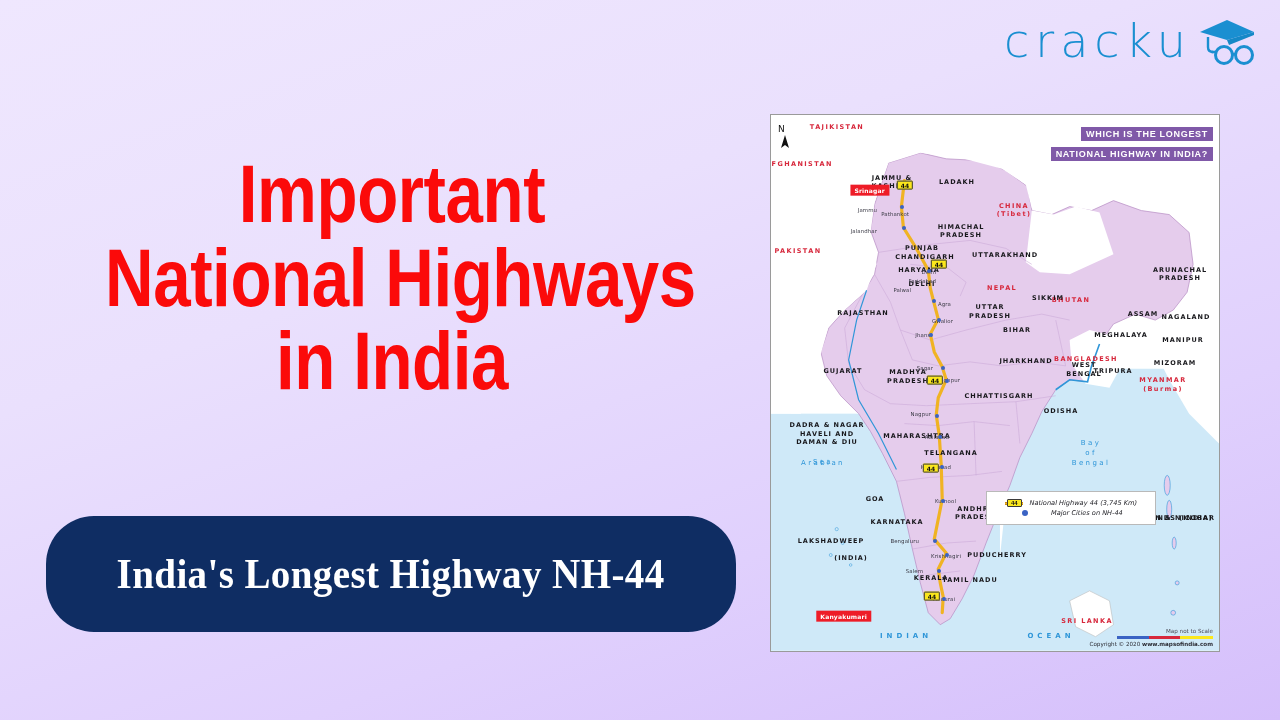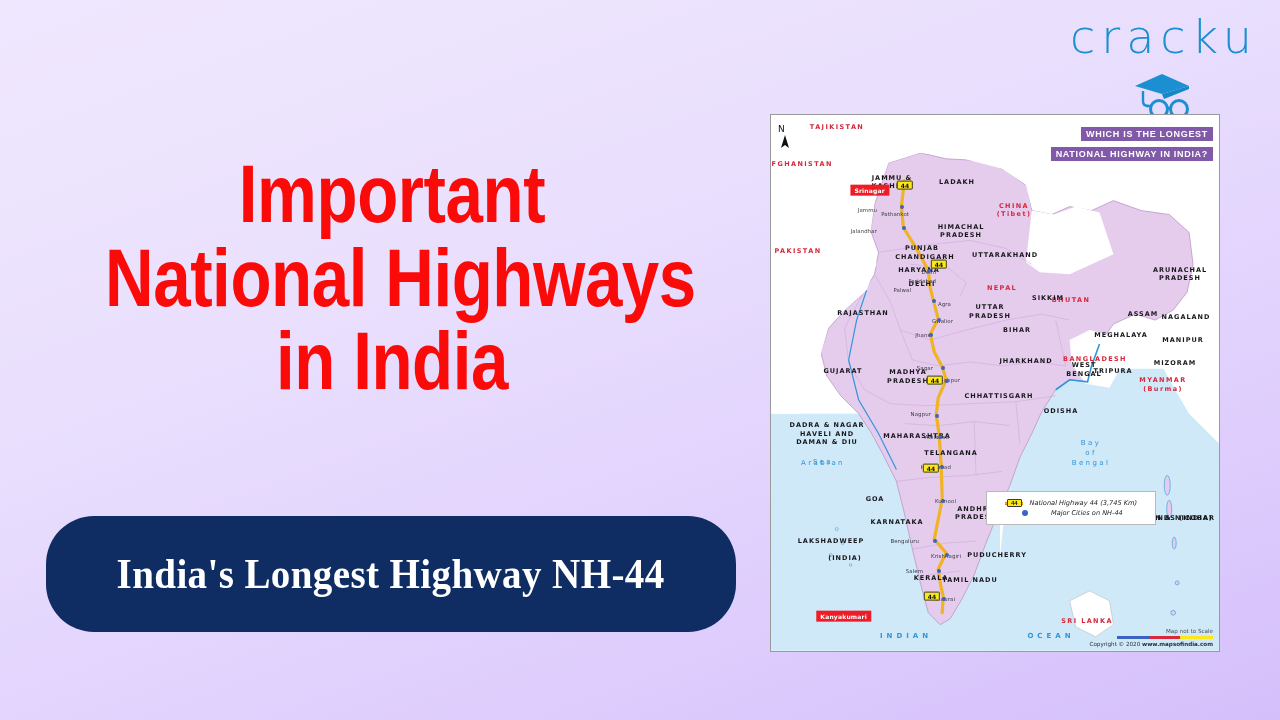--- a/index.html
+++ b/index.html
@@ -6,21 +6,21 @@
   html, body { width: 1280px; height: 720px; overflow: hidden; }
   body {
     font-family: "Liberation Sans", sans-serif;
     background: linear-gradient(160deg, #efe7fe 0%, #eae0fd 35%, #e0d0fd 70%, #d5bffb 100%);
     position: relative;
   }
 
   
   #logo {
     position: absolute; top: 14px; right: 22px;
-    display: flex; align-items: center; gap: 8px; flex-direction: column;
+    display: flex; align-items: center; gap: 8px;
   }
   #logo-text {
     font-size: 46px; letter-spacing: 6px; color: #1a8fd1;
     font-weight: 300; line-height: 1; font-family: "DejaVu Sans", sans-serif;
   }
   #logo-mark { width: 62px; height: 52px; display: block; margin-left: -4px; margin-top: 2px; }
 
   
   #headline {
     position: absolute; left: 42px; top: 152px; width: 700px;
@@ -212,21 +212,21 @@
   </div>
 
   <div id="layer-countries">
       <div class="mlab country" style="left: 66px; top: 9px; transform: translateX(-50%);">TAJIKISTAN</div>
       <div class="mlab country" style="left: 28px; top: 46px; transform: translateX(-50%);">AFGHANISTAN</div>
       <div class="mlab country" style="left: 27px; top: 133px; transform: translateX(-50%);">PAKISTAN</div>
       <div class="mlab country" style="left: 243px; top: 88px; transform: translateX(-50%);">CHINA</div>
       <div class="mlab country" style="left: 243px; top: 96px; transform: translateX(-50%);">(Tibet)</div>
       <div class="mlab country" style="left: 231px; top: 170px; transform: translateX(-50%);">NEPAL</div>
       <div class="mlab country" style="left: 300px; top: 182px; transform: translateX(-50%);">BHUTAN</div>
-      <div class="mlab country" style="left: 324px; top: 241px; transform: translateX(-50%);">BANGLADESH</div>
+      <div class="mlab country" style="left: 315px; top: 241px; transform: translateX(-50%);">BANGLADESH</div>
       <div class="mlab country" style="left: 392px; top: 262px; transform: translateX(-50%);">MYANMAR</div>
       <div class="mlab country" style="left: 392px; top: 271px; transform: translateX(-50%);">(Burma)</div>
       <div class="mlab country" style="left: 316px; top: 503px; transform: translateX(-50%);">SRI LANKA</div>
     </div>
   <div id="layer-states">
       <div class="mlab state" style="left: 121px; top: 60px; transform: translateX(-50%);">JAMMU &amp;</div>
       <div class="mlab state" style="left: 121px; top: 68px; transform: translateX(-50%);">KASHMIR</div>
       <div class="mlab state" style="left: 186px; top: 64px; transform: translateX(-50%);">LADAKH</div>
       <div class="mlab state" style="left: 190px; top: 109px; transform: translateX(-50%);">HIMACHAL</div>
       <div class="mlab state" style="left: 190px; top: 117px; transform: translateX(-50%);">PRADESH</div>
@@ -262,21 +262,21 @@
       <div class="mlab state" style="left: 146px; top: 318px; transform: translateX(-50%);">MAHARASHTRA</div>
       <div class="mlab state" style="left: 180px; top: 335px; transform: translateX(-50%);">TELANGANA</div>
       <div class="mlab state" style="left: 104px; top: 381px; transform: translateX(-50%);">GOA</div>
       <div class="mlab state" style="left: 126px; top: 404px; transform: translateX(-50%);">KARNATAKA</div>
       <div class="mlab state" style="left: 205px; top: 391px; transform: translateX(-50%);">ANDHRA</div>
       <div class="mlab state" style="left: 205px; top: 399px; transform: translateX(-50%);">PRADESH</div>
       <div class="mlab state" style="left: 226px; top: 437px; transform: translateX(-50%);">PUDUCHERRY</div>
       <div class="mlab state" style="left: 199px; top: 462px; transform: translateX(-50%);">TAMIL NADU</div>
       <div class="mlab state" style="left: 160px; top: 460px; transform: translateX(-50%);">KERALA</div>
       <div class="mlab state" style="left: 60px; top: 423px; transform: translateX(-50%);">LAKSHADWEEP</div>
-      <div class="mlab state" style="left: 74px; top: 440px; transform: translateX(-50%);">(INDIA)</div>
+      <div class="mlab state" style="left: 80px; top: 440px; transform: translateX(-50%);">(INDIA)</div>
       <div class="mlab state" style="left: 395px; top: 400px; transform: translateX(-50%);">ANDAMAN &amp; NICOBAR</div>
       <div class="mlab state" style="left: 404px; top: 400px; transform: translateX(-50%);">ISLANDS (INDIA)</div>
     </div>
   <div id="layer-cities">
       <div class="mlab city" style="left: 118px; top: 76px; transform: translate(-100%, -50%);"><span class="redtag">Srinagar</span></div>
       <div class="mlab city" style="left: 106px; top: 96px; transform: translate(-100%, -50%);">Jammu</div>
       <div class="mlab city" style="left: 138px; top: 100px; transform: translate(-100%, -50%);">Pathankot</div>
       <div class="mlab city" style="left: 106px; top: 117px; transform: translate(-100%, -50%);">Jalandhar</div>
       <div class="mlab city" style="left: 165px; top: 158px; transform: translate(-100%, -50%);">Delhi</div>
       <div class="mlab city" style="left: 165px; top: 167px; transform: translate(-100%, -50%);">Faridabad</div>

